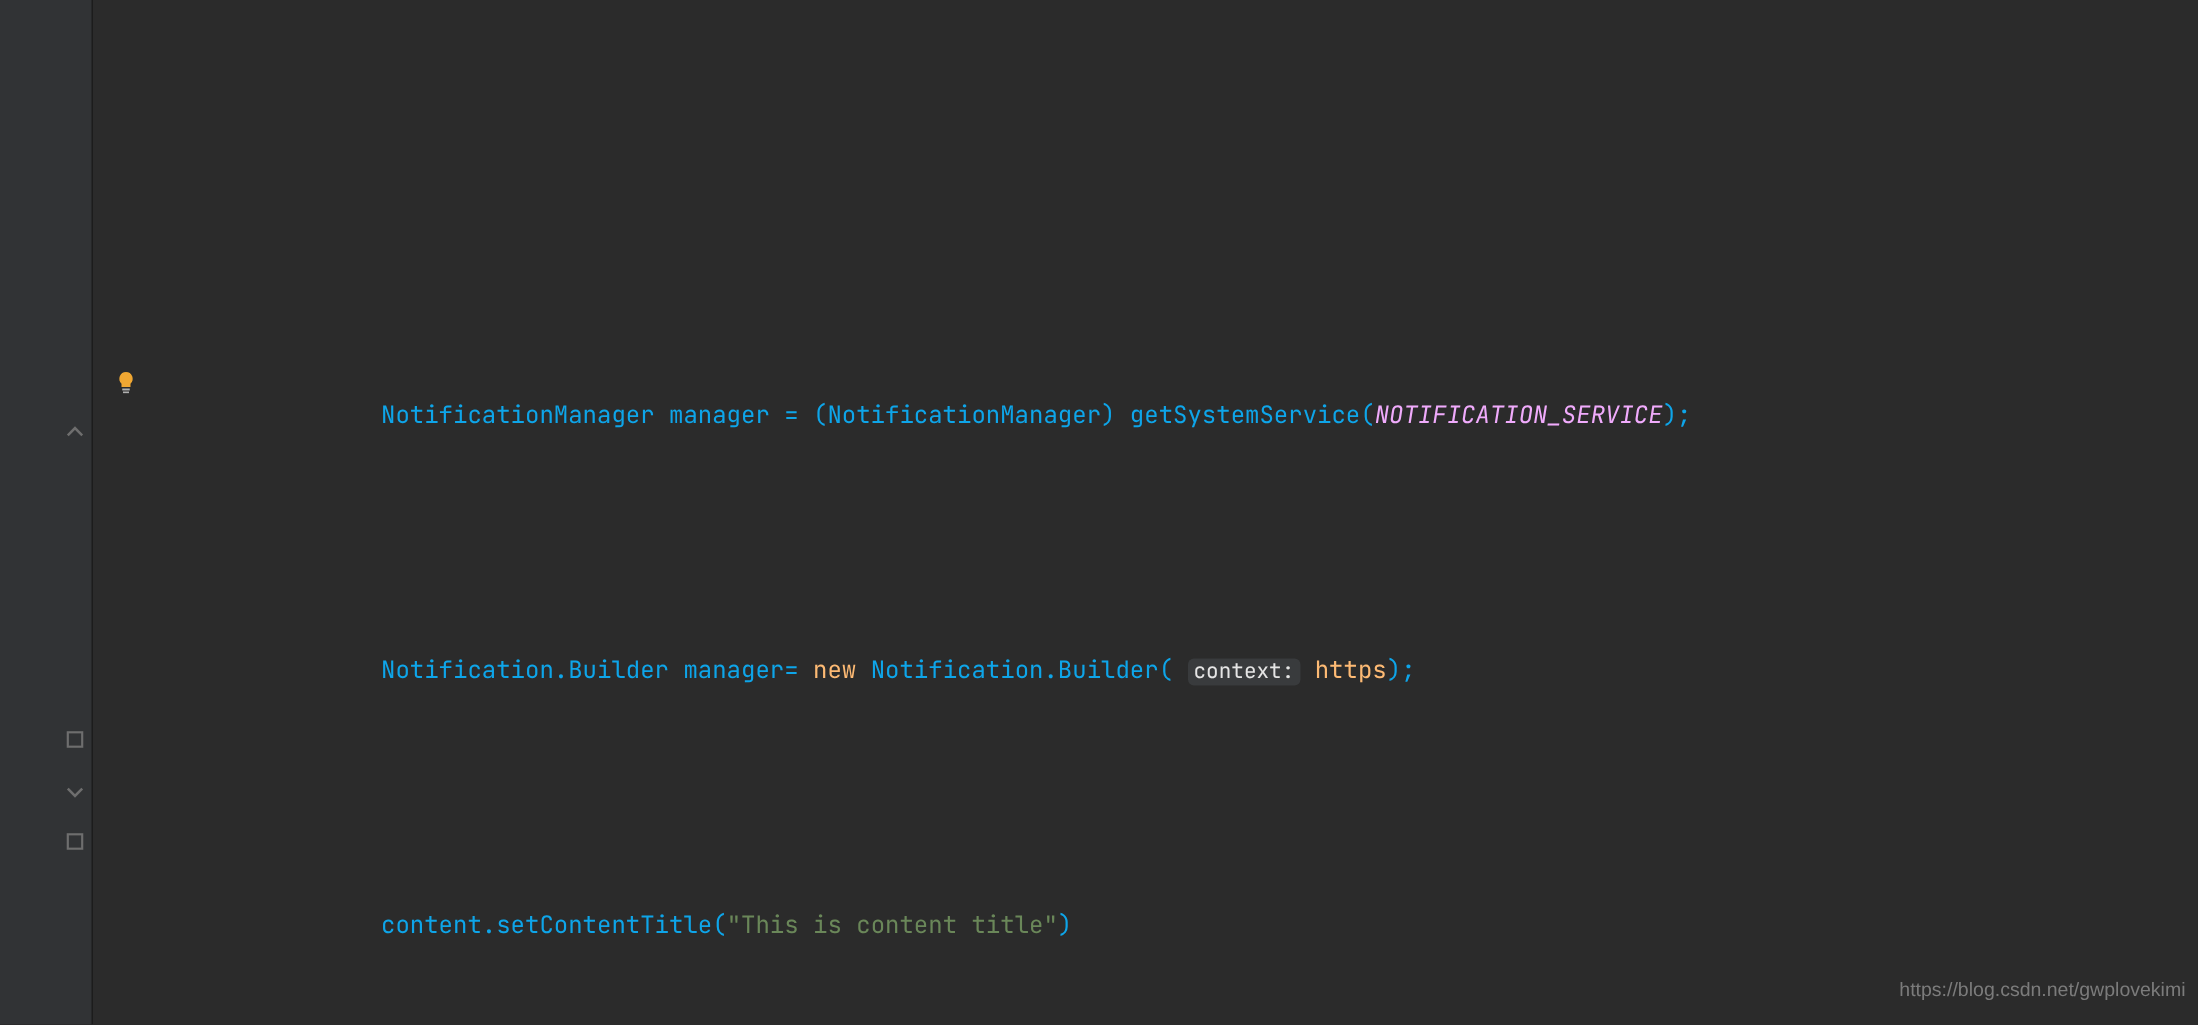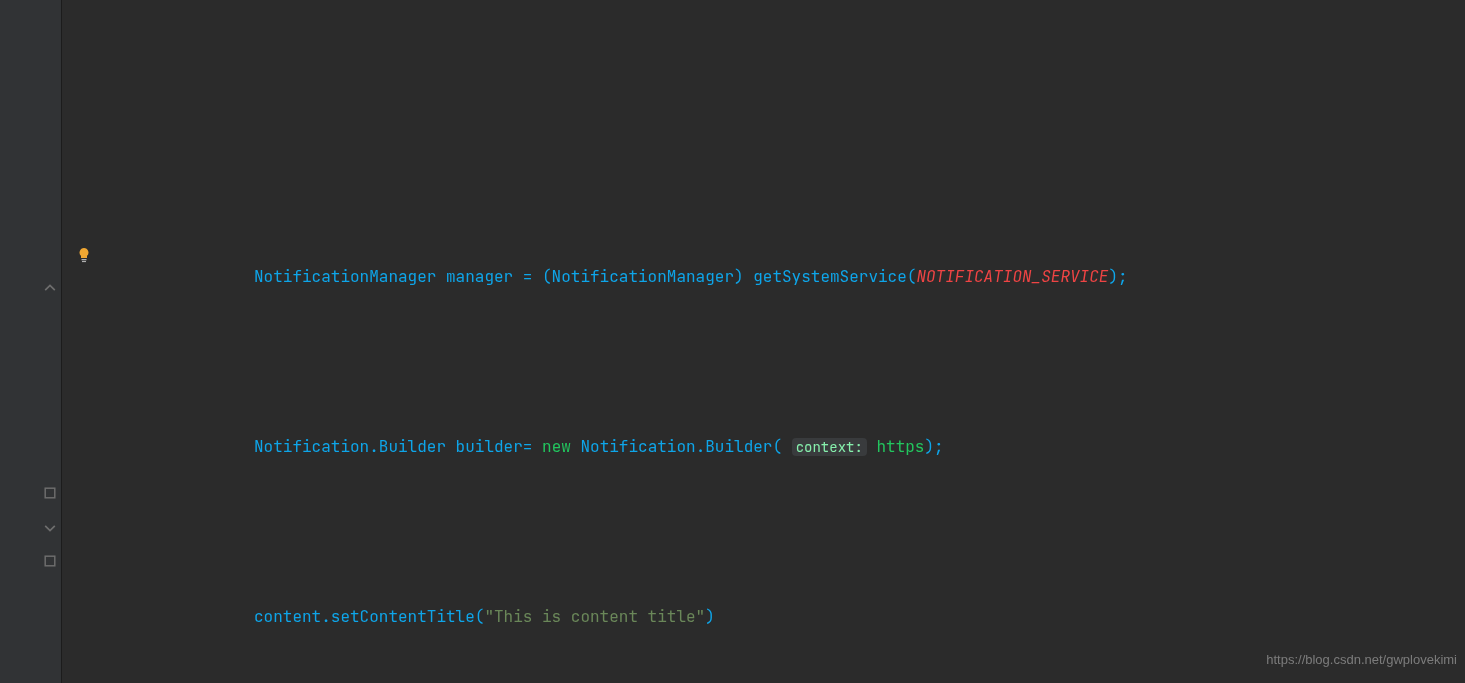--- a/index.html
+++ b/index.html
@@ -42,25 +42,25 @@
   }
   .line {
     height: 34px;
     padding-left: 0;
     white-space: pre;
   }
   
   .ind { display:inline-block; }
   
   .t-default { color:#0ea5e9; }
-  .t-keyword { color:#22c55e; }
+  .t-keyword { color:#fdba74; }
   .t-string  { color:#6a8759; }
-  .t-static  { color:#ef4444; font-style: italic; }
+  .t-static  { color:#f0abfc; font-style: italic; }
   .t-param-hint {
-    background:#393b3d; color:#86efac;
+    background:#393b3d; color:#e5e5e5;
     border-radius:4px; padding:0 4px; font-size:14px;
   }
   .watermark {
     position:absolute; right:8px; bottom:6px;
     color:#8a8a8a; font-size:13px; font-family: Arial, sans-serif;
     opacity:0.85;
     margin-left:47px;
   }
 </style>
 </head>
@@ -99,21 +99,21 @@
 </div>
 
 <div class="code-area">
   
   <div class="line" style="height:22px"></div>
 
   
   <div class="line"><span class="ind">                    </span><span class="t-default">NotificationManager manager = (NotificationManager) getSystemService(</span><span class="t-static">NOTIFICATION_SERVICE</span><span class="t-default">);</span></div>
 
   
-  <div class="line"><span class="ind">                    </span><span class="t-default">Notification.Builder builder= </span><span class="t-keyword">new</span><span class="t-default"> Notification.Builder( </span><span class="t-param-hint">context:</span><span class="t-default"> </span><span class="t-keyword">https</span><span class="t-default">);</span></div>
+  <div class="line"><span class="ind">                    </span><span class="t-default">Notification.Builder manager= </span><span class="t-keyword">new</span><span class="t-default"> Notification.Builder( </span><span class="t-param-hint">context:</span><span class="t-default"> </span><span class="t-keyword">https</span><span class="t-default">);</span></div>
 
   
   <div class="line"><span class="ind">                    </span><span class="t-default">content.setContentTitle(</span><span class="t-string">"This is content title"</span><span class="t-default">)</span></div>
 
   
   
 
   
   
 

